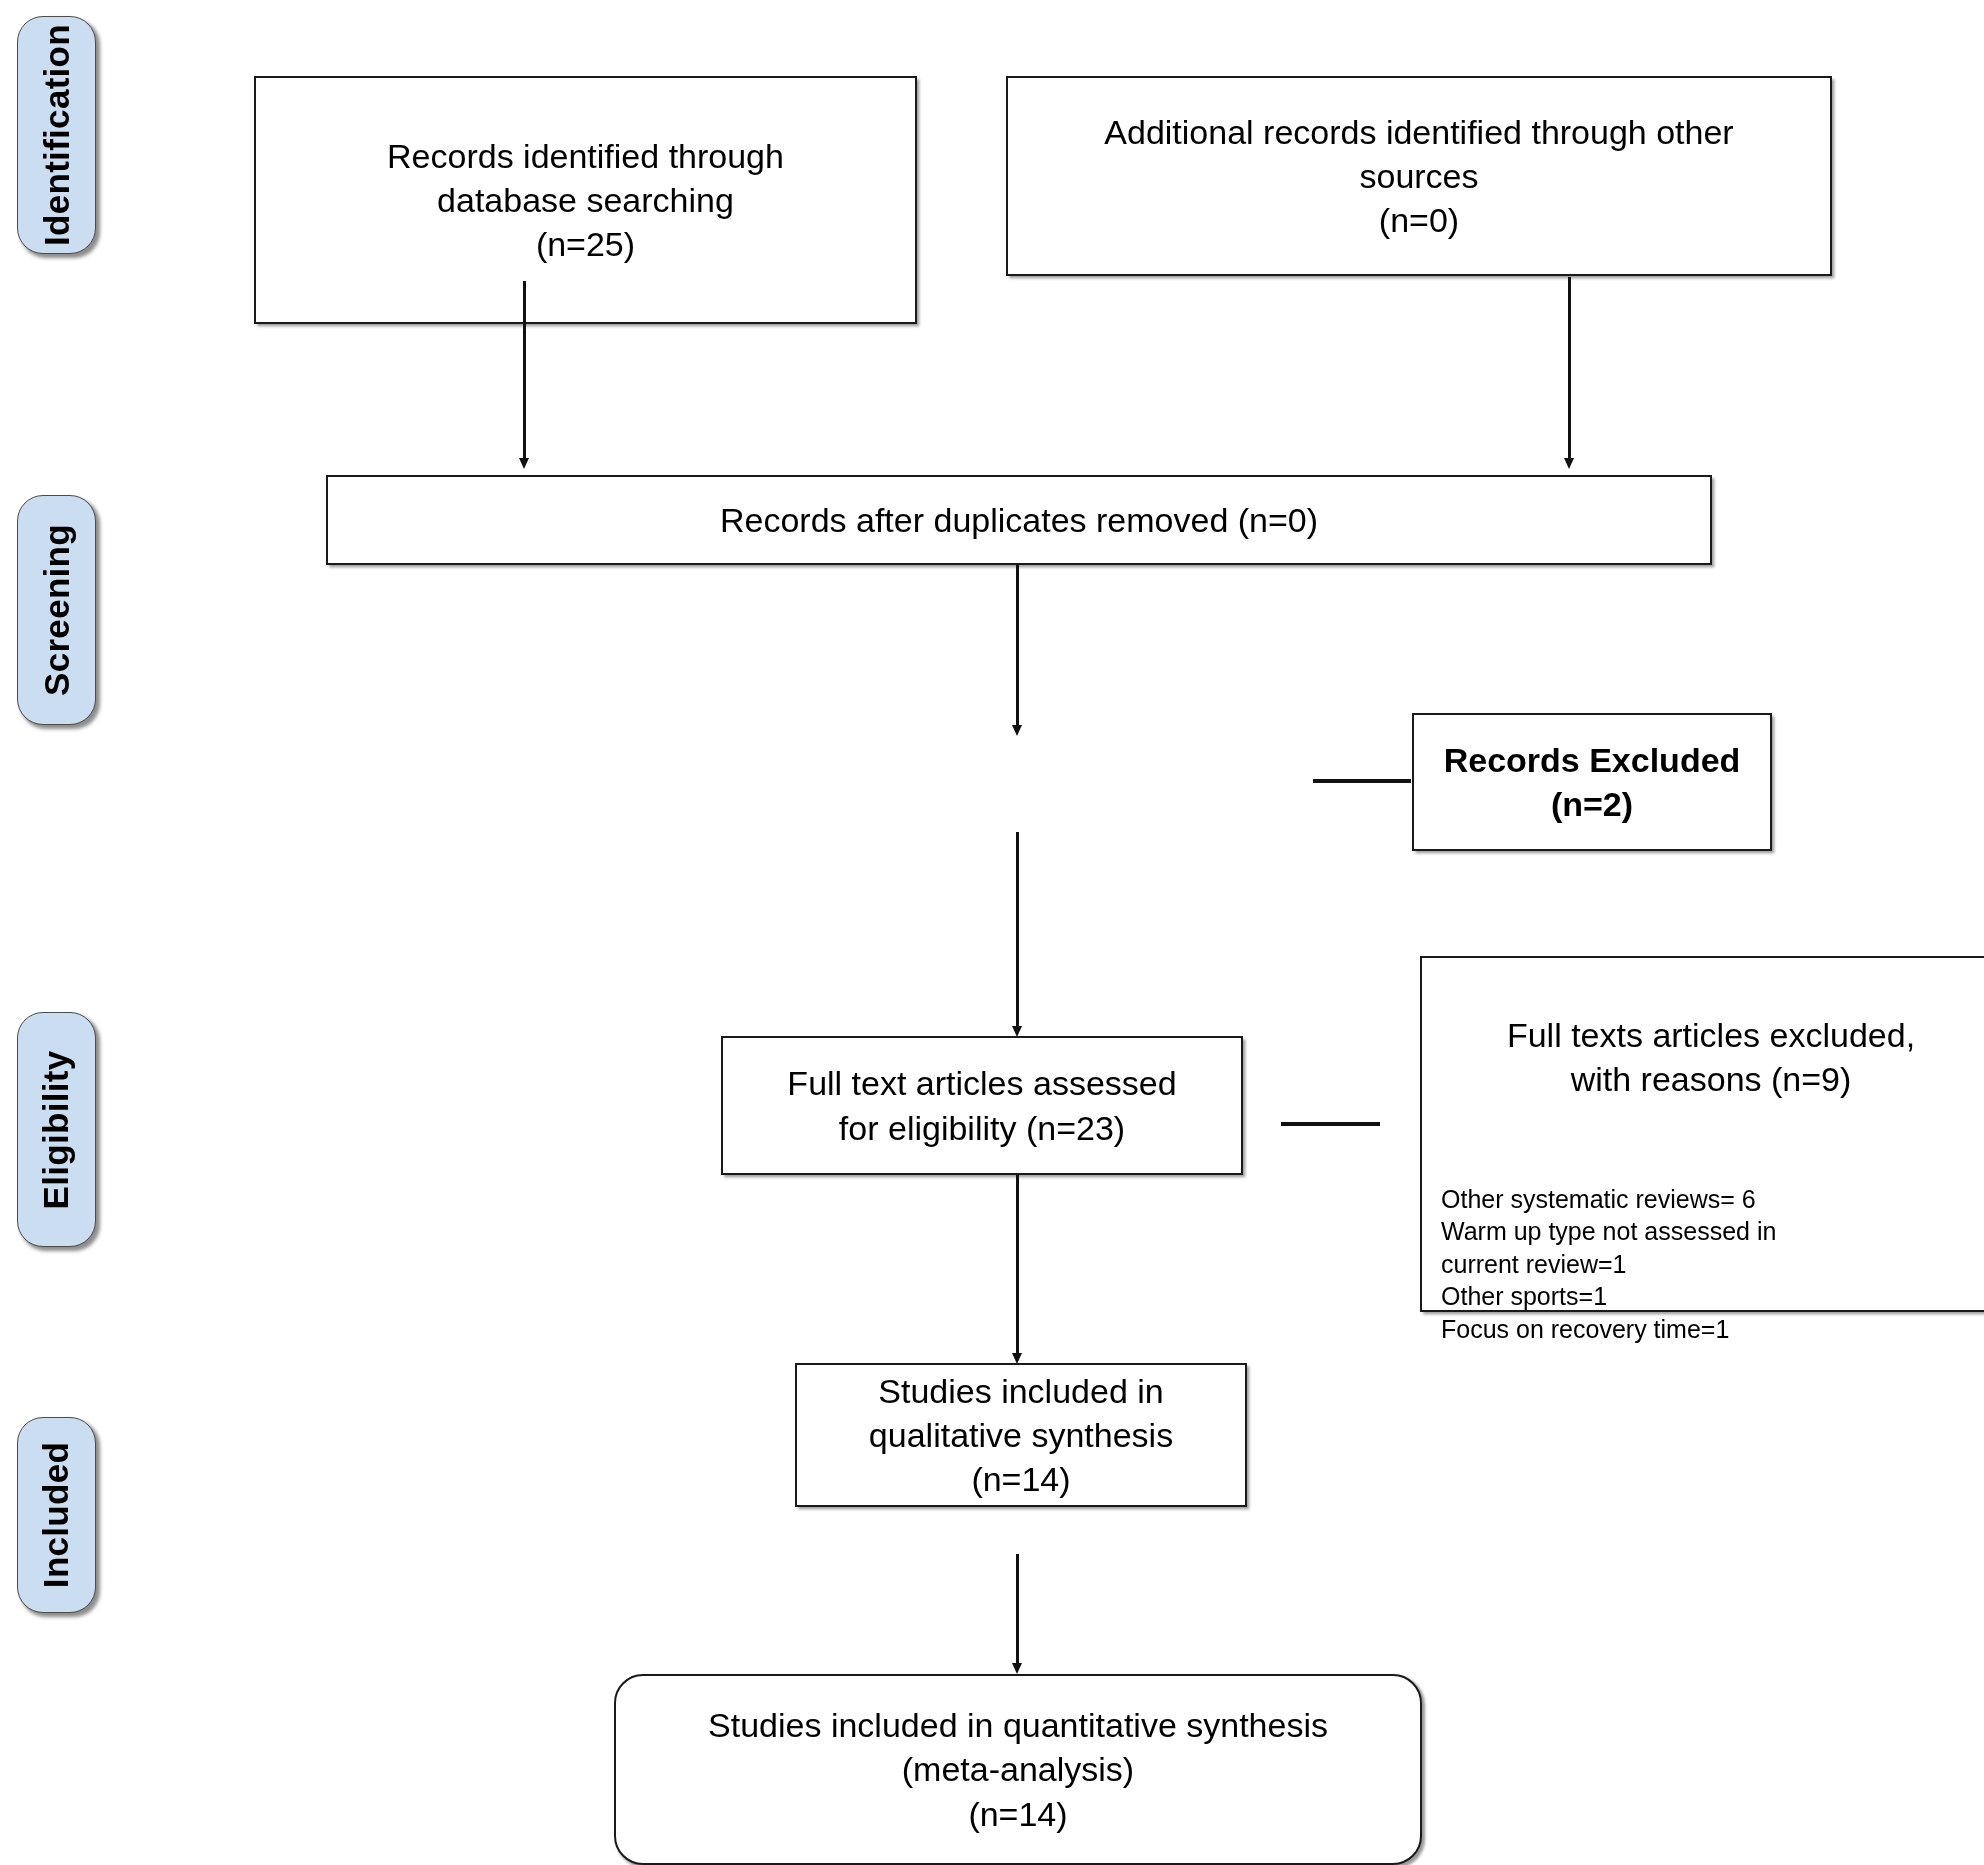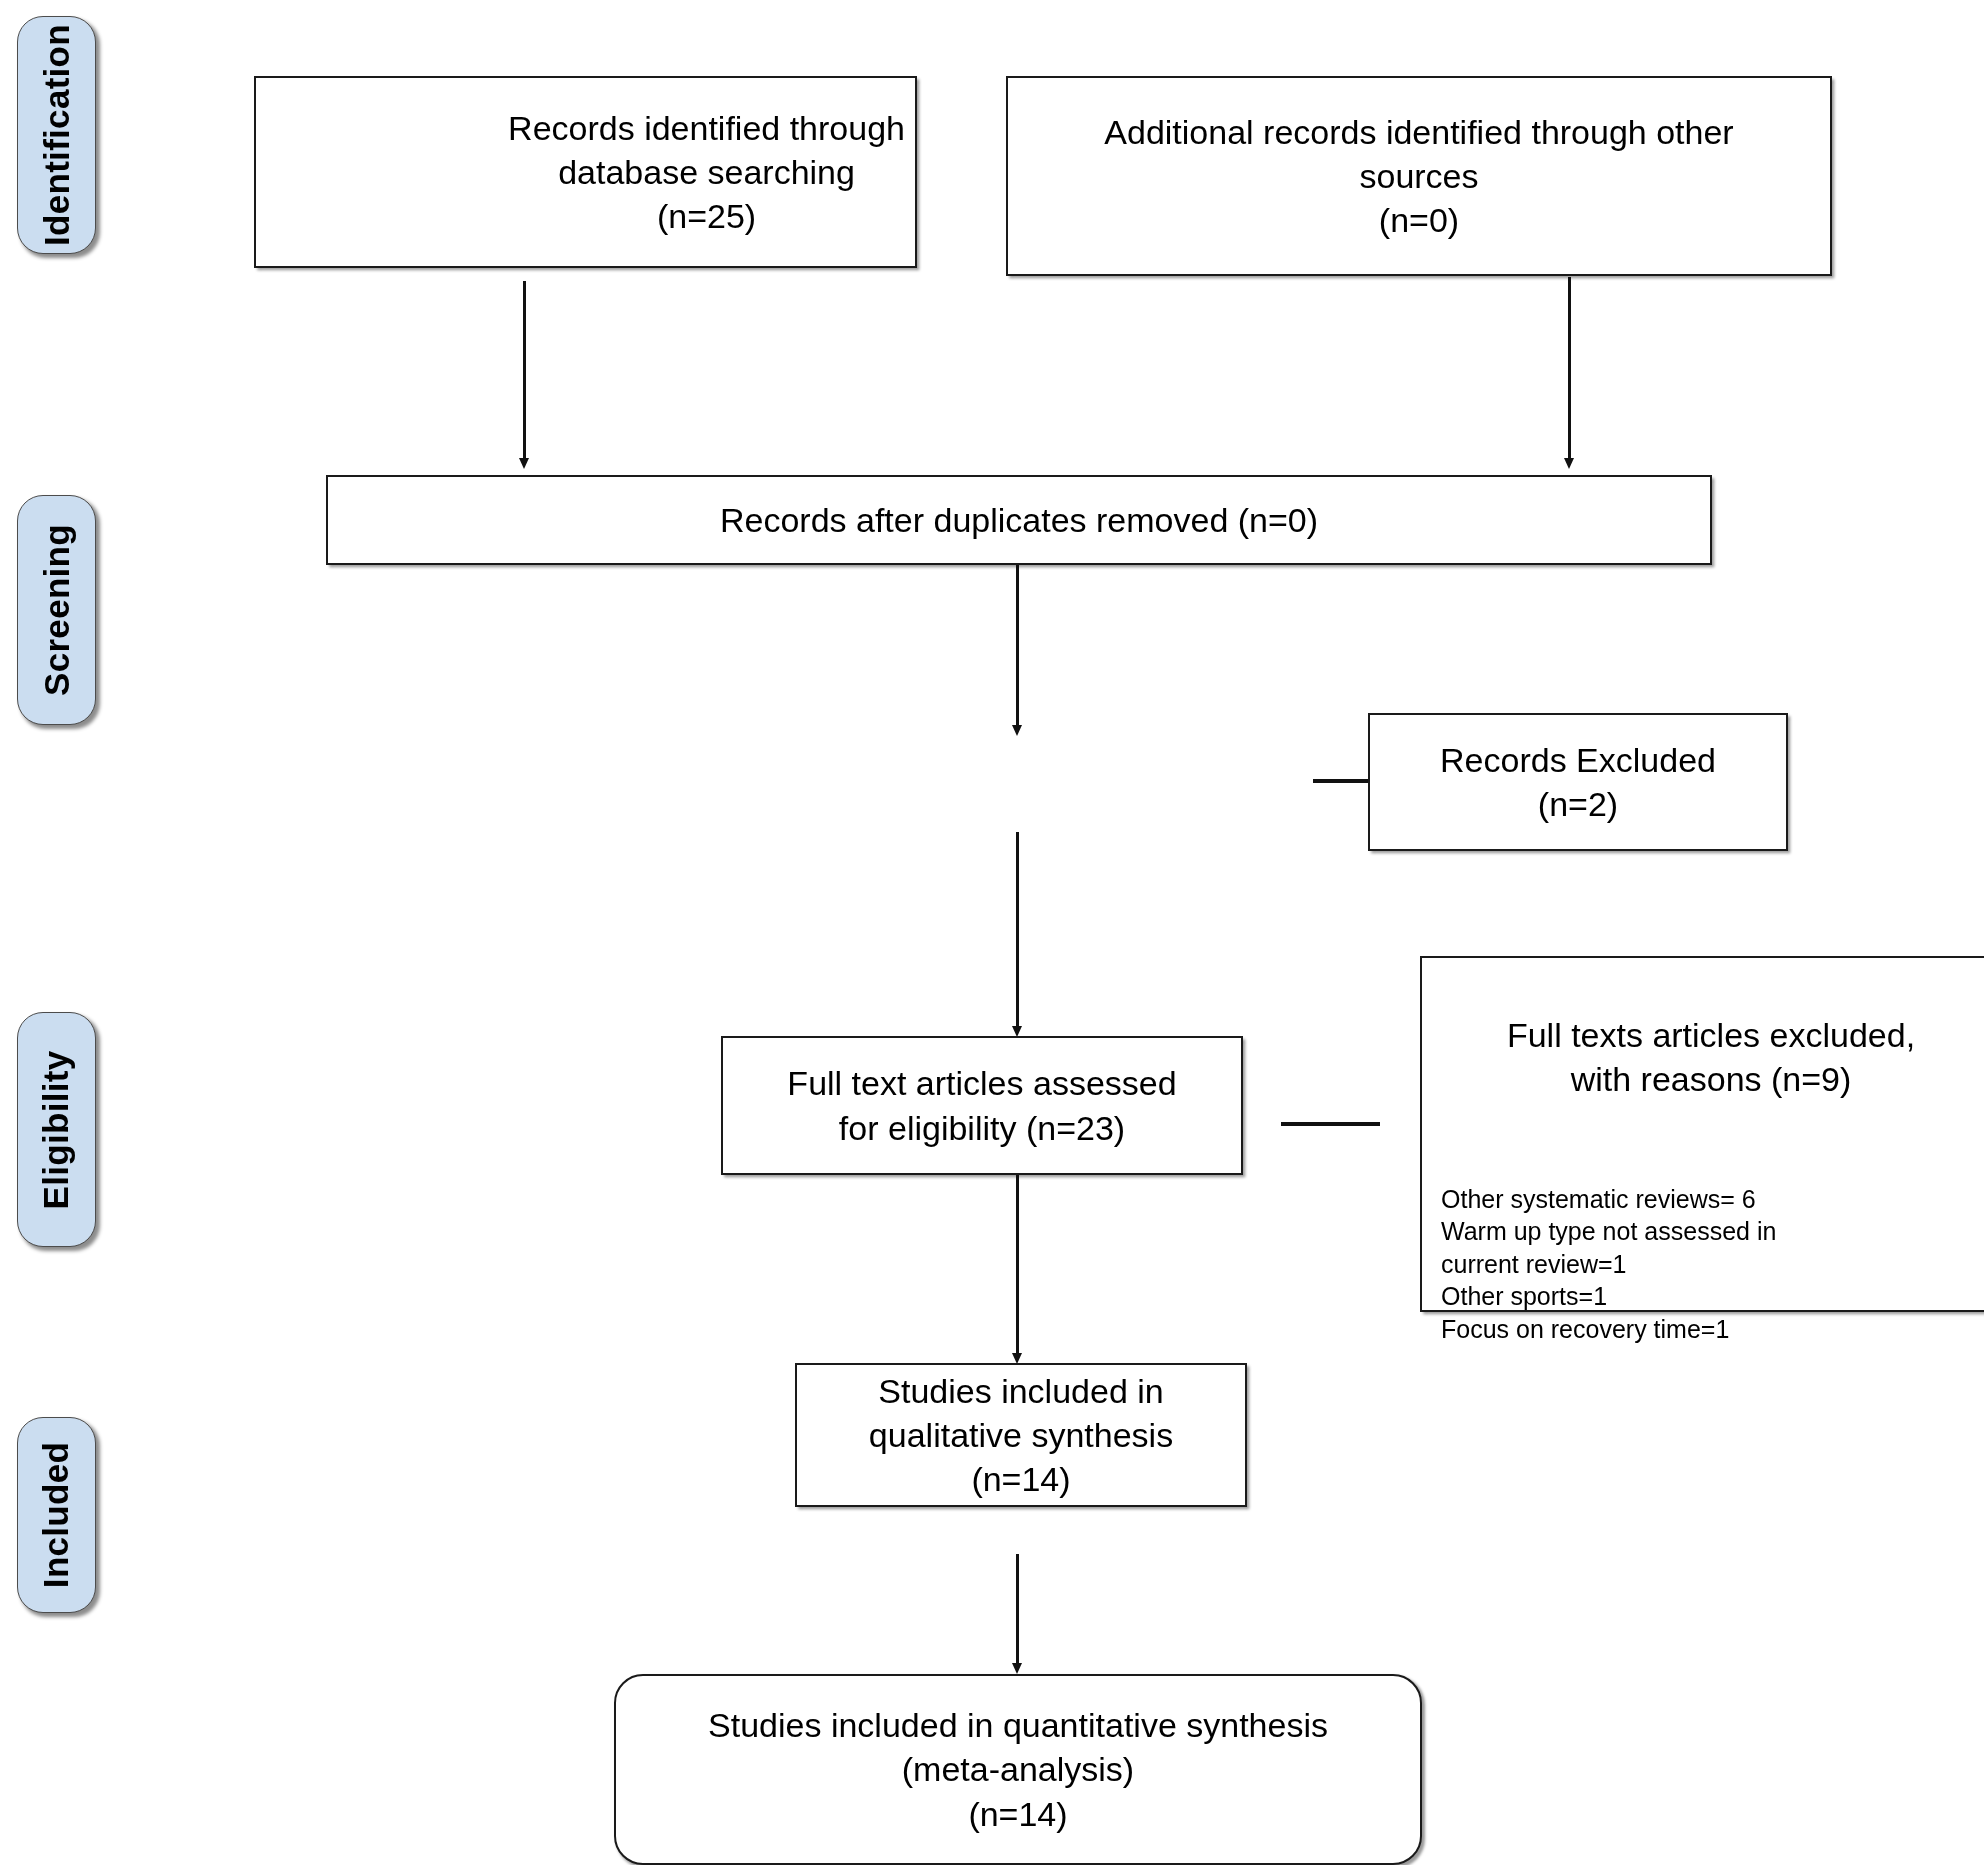--- a/index.html
+++ b/index.html
@@ -117,21 +117,21 @@
   </div>
 
   <div class="stage-box" style="left:17px; top:1012px; width:79px; height:235px;">
     <span class="stage-label">Eligibility</span>
   </div>
 
   <div class="stage-box" style="left:17px; top:1417px; width:79px; height:196px;">
     <span class="stage-label">Included</span>
   </div>
 
-  <div class="flow-box" style="left:254px; top:76px; width:663px; height:192px;justify-content:flex-end;">
+  <div class="flow-box" style="left:254px; top:76px; width:663px; height:248px;">
     <span class="txt">Records identified through
 database searching
 (n=25)</span>
   </div>
 
   <div class="flow-box" style="left:1006px; top:76px; width:826px; height:200px;">
     <span class="txt">Additional records identified through other
 sources
 (n=0)</span>
   </div>
@@ -145,21 +145,21 @@
   <div class="flow-box" style="left:326px; top:475px; width:1386px; height:90px;">
     <span class="txt">Records after duplicates removed (n=0)</span>
   </div>
 
   <div class="vline" style="left:1016px; top:565px; height:166px;"></div>
   <div class="arrowhead" style="left:1012px; top:725px;"></div>
 
 
   <div class="hline" style="left:1313px; top:779px; width:98px;"></div>
 
-  <div class="flow-box" style="left:1368px; top:713px; width:420px; height:138px;">
+  <div class="flow-box" style="left:1412px; top:713px; width:360px; height:138px;font-weight:bold;">
     <span class="txt">Records Excluded
 (n=2)</span>
   </div>
 
   <div class="vline" style="left:1016px; top:832px; height:200px;"></div>
   <div class="arrowhead" style="left:1012px; top:1026px;"></div>
 
   <div class="flow-box" style="left:721px; top:1036px; width:522px; height:139px;">
     <span class="txt">Full text articles assessed
 for eligibility (n=23)</span>

